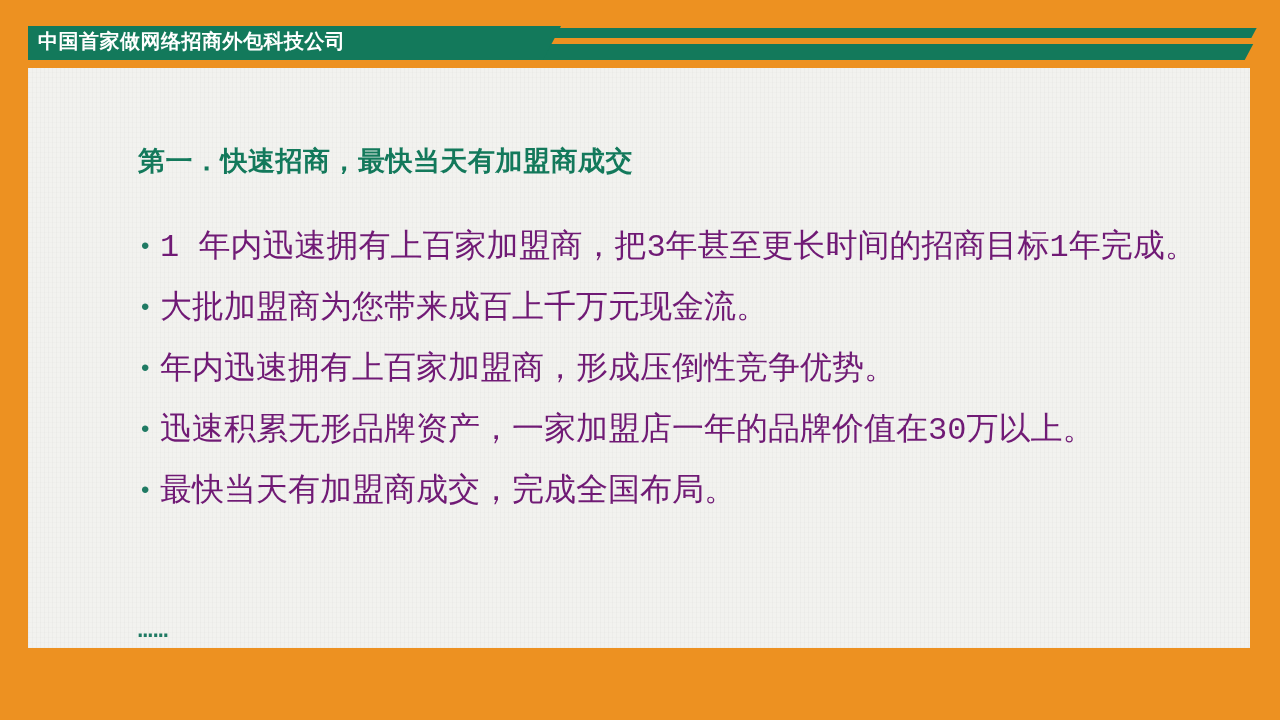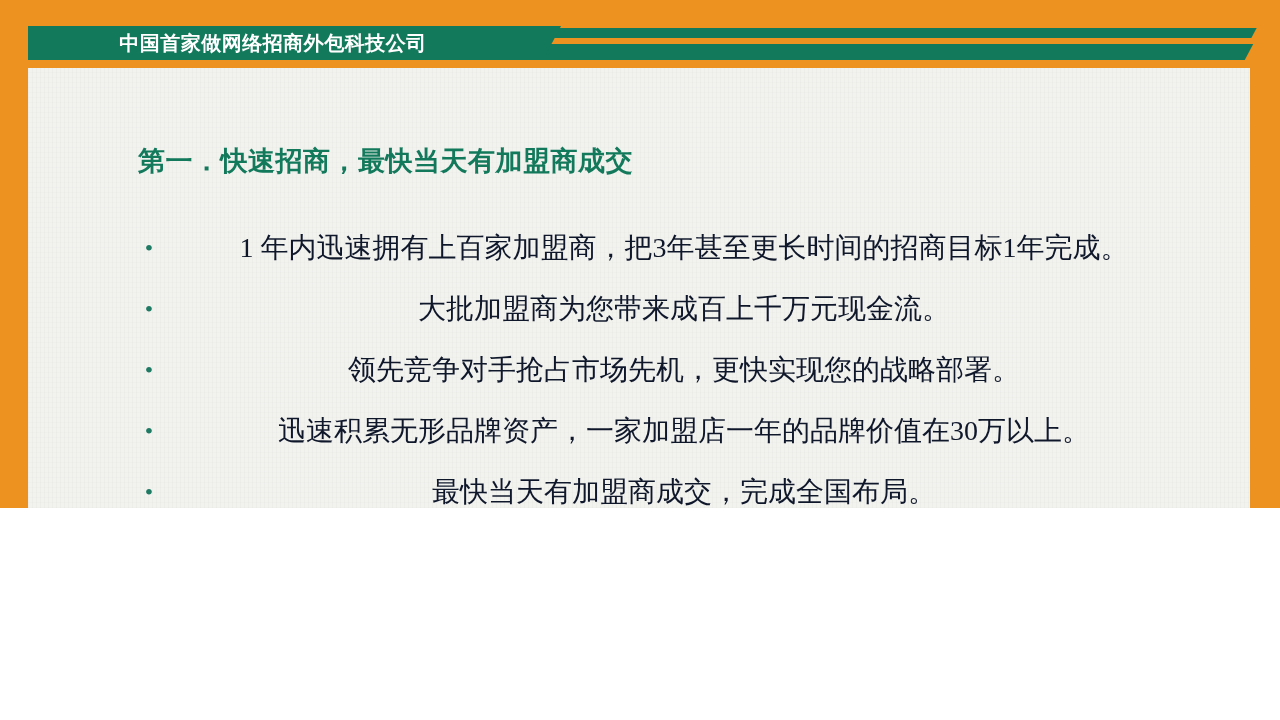--- a/index.html
+++ b/index.html
@@ -3,25 +3,24 @@
 <meta charset="utf-8">
 <style>
   html, body {
     margin: 0;
     padding: 0;
     background: #ffffff;
   }
   .slide {
     position: relative;
     width: 1280px;
-    height: 508px;
+    height: 720px;
     background: #ED9121;
     overflow: hidden;
-    font-family: Liberation Serif, serif;
-    text-align: center;
+    font-family: Liberation Mono, monospace;
   }
   
   .body-panel {
     position: absolute;
     left: 28px;
     top: 68px;
     width: 1222px;
     height: 580px;
     background: #F2F2EF;
     background-image:
@@ -104,22 +103,22 @@
   }
   .bullet-dot {
     flex: 0 0 auto;
     width: 22px;
     color: #1F7A63;
     font-size: 24px;
     line-height: 32px;
   }
   .bullet-text {
     flex: 1 1 auto;
-    color: #0f172a;
-    font-size: 28px;
+    color: #701a75;
+    font-size: 32px;
     line-height: 32px;
     white-space: nowrap;
   }
   .ellipsis-row {
     position: absolute;
     left: 138px; top: 617px;
     color: #1F7A63;
     font-size: 24px;
     font-weight: bold;
     letter-spacing: 1px;
@@ -149,21 +148,21 @@
       <span class="bullet-text"> 1 年内迅速拥有上百家加盟商，把3年甚至更长时间的招商目标1年完成。</span>
     </div>
 
     <div class="bullet-row">
       <span class="bullet-dot">•</span>
       <span class="bullet-text">大批加盟商为您带来成百上千万元现金流。</span>
     </div>
 
     <div class="bullet-row">
       <span class="bullet-dot">•</span>
-      <span class="bullet-text">领先竞争对手抢占市场先机，更快实现您的战略部署。</span>
+      <span class="bullet-text">年内迅速拥有上百家加盟商，形成压倒性竞争优势。</span>
     </div>
 
     <div class="bullet-row">
       <span class="bullet-dot">•</span>
       <span class="bullet-text">迅速积累无形品牌资产，一家加盟店一年的品牌价值在30万以上。</span>
     </div>
 
     <div class="bullet-row">
       <span class="bullet-dot">•</span>
       <span class="bullet-text">最快当天有加盟商成交，完成全国布局。</span>

